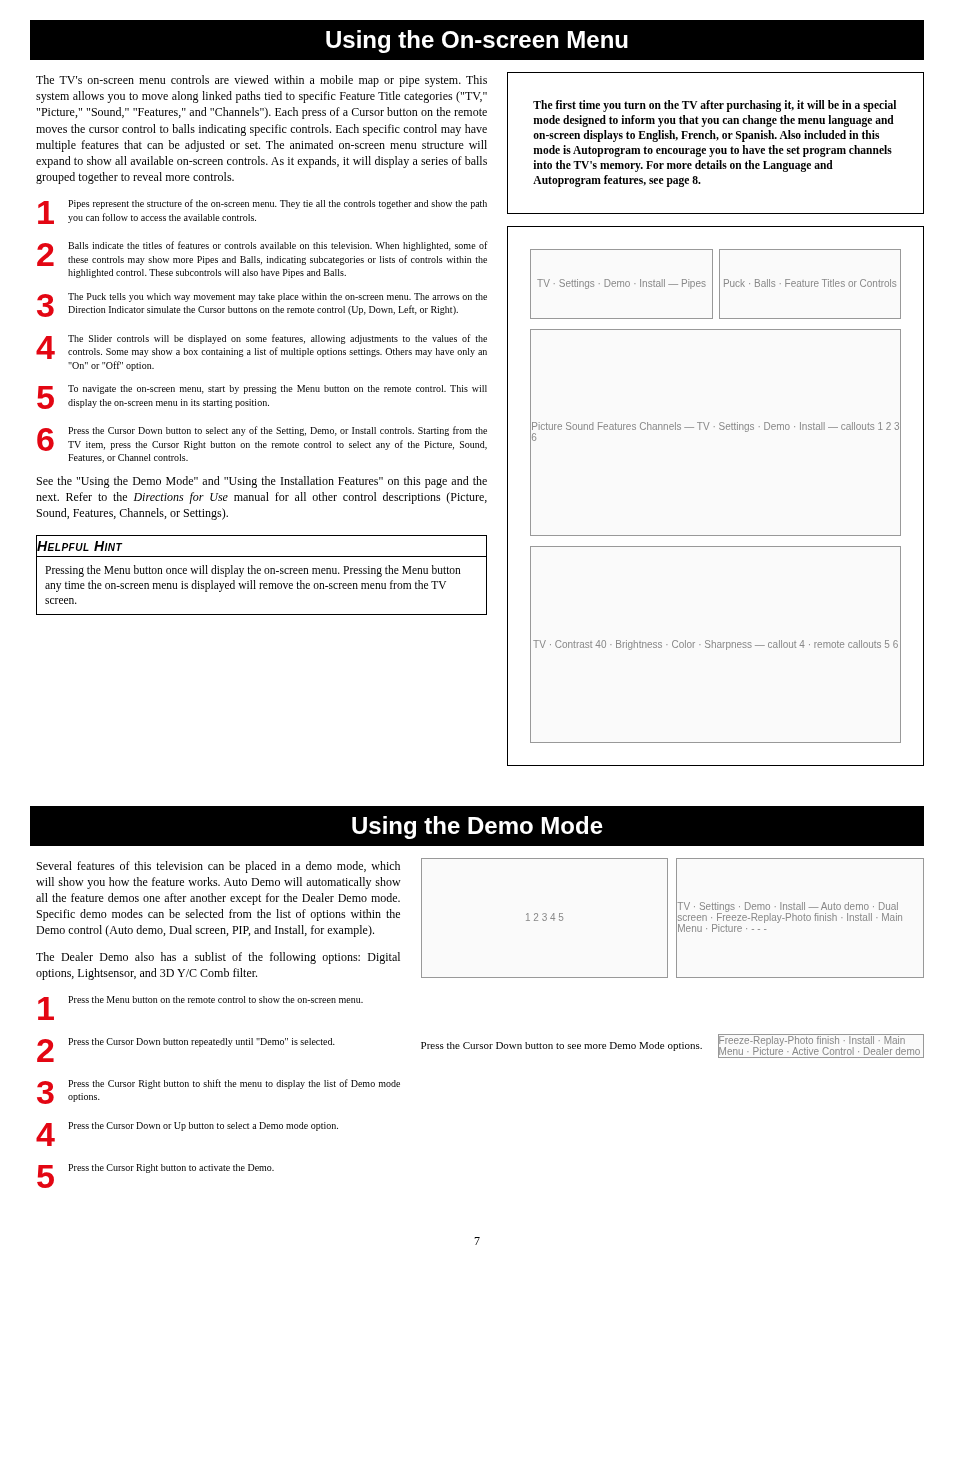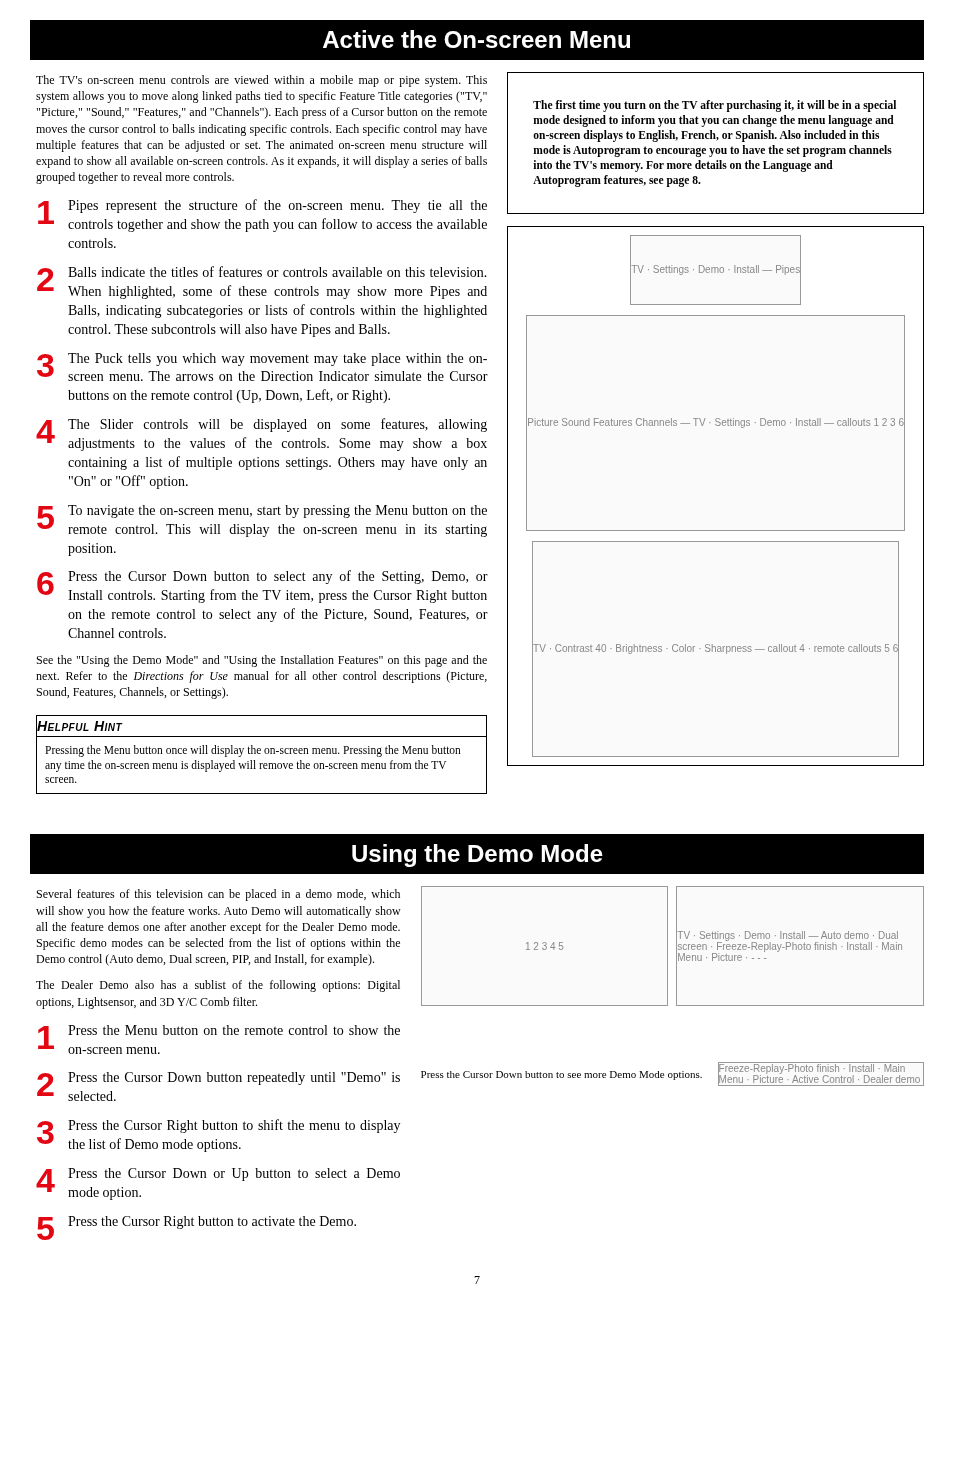--- a/index.html
+++ b/index.html
@@ -4,36 +4,36 @@
 <style>
   * { box-sizing: border-box; margin: 0; padding: 0; }
   body { font-family: "Times New Roman", serif; font-size: 12px; color: #000; width: 954px; margin: 0 auto; background: #fff; padding: 20px 30px; }
   .section-bar { background: #000; color: #fff; font-family: Arial, sans-serif; font-weight: bold; font-size: 24px; text-align: center; padding: 6px 0; margin-bottom: 12px; }
   .two-col { display: flex; gap: 20px; }
   .left-col { flex: 1 1 52%; margin-left: 6px; }
   .right-col { flex: 1 1 48%; }
   .intro { font-size: 12px; line-height: 1.35; margin-bottom: 10px; text-align: justify; }
   .step { display: flex; margin-bottom: 8px; }
   .step-num { font-family: Arial, sans-serif; font-weight: bold; font-size: 34px; color: #e30613; width: 32px; flex: 0 0 32px; line-height: 1; }
-  .step-text { flex: 1; font-size: 14px; line-height: 1.35; text-align: justify; padding-top: 2px; }
+  .step-text { flex: 1; font-size: 10px; line-height: 1.35; text-align: justify; padding-top: 2px; }
   .para { font-size: 12px; line-height: 1.35; text-align: justify; margin-top: 8px; }
   .hint-box { border: 1px solid #000; margin-top: 14px; }
   .hint-title { font-family: Arial, sans-serif; font-weight: bold; font-style: italic; font-variant: small-caps; padding: 2px 0; letter-spacing: 0.5px; font-size: 14px; }
   .hint-body { border-top: 1px solid #000; padding: 6px 8px; font-size: 11.5px; line-height: 1.3; }
   .callout { border: 1px solid #000; padding: 25px; font-size: 11.5px; line-height: 1.3; margin-bottom: 12px; font-weight: bold; }
-  .diagram-box { border: 1px solid #000; min-height: 540px; display: flex; flex-direction: column; gap: 10px; padding: 8px; align-items: center; }
+  .diagram-box { border: 1px solid #000; min-height: 540px; display: flex; flex-direction: column; gap: 10px; padding: 22px; }
   .diagram-cell { border: 1px solid #999; flex: 1; background: #fafafa; display: flex; align-items: center; justify-content: center; font-family: Arial, sans-serif; font-size: 10px; color: #888; }
   .divider-space { height: 40px; }
   .page-num { text-align: center; margin-top: 20px; font-size: 12px; }
   em { font-style: italic; }
 </style>
 </head>
 <body>
 
-<div class="section-bar">Active the On-screen Menu</div>
+<div class="section-bar">Using the On-screen Menu</div>
 
 <div class="two-col">
   <div class="left-col">
     <p class="intro">The TV's on-screen menu controls are viewed within a mobile map or pipe system. This system allows you to move along linked paths tied to specific Feature Title categories ("TV," "Picture," "Sound," "Features," and "Channels"). Each press of a Cursor button on the remote moves the cursor control to balls indicating specific controls. Each specific control may have multiple features that can be adjusted or set. The animated on-screen menu structure will expand to show all available on-screen controls. As it expands, it will display a series of balls grouped together to reveal more controls.</p>
 
     <div class="step">
       <div class="step-num">1</div>
       <div class="step-text">Pipes represent the structure of the on-screen menu. They tie all the controls together and show the path you can follow to access the available controls.</div>
     </div>
     <div class="step">
@@ -65,20 +65,21 @@
       <div class="hint-title">Helpful Hint</div>
       <div class="hint-body">Pressing the Menu button once will display the on-screen menu. Pressing the Menu button any time the on-screen menu is displayed will remove the on-screen menu from the TV screen.</div>
     </div>
   </div>
 
   <div class="right-col">
     <div class="callout">The first time you turn on the TV after purchasing it, it will be in a special mode designed to inform you that you can change the menu language and on-screen displays to English, French, or Spanish. Also included in this mode is Autoprogram to encourage you to have the set program channels into the TV's memory. For more details on the Language and Autoprogram features, see page 8.</div>
     <div class="diagram-box">
       <div style="display:flex; gap:6px; flex:0 0 70px;">
         <div class="diagram-cell">TV · Settings · Demo · Install — Pipes</div>
+        <div class="diagram-cell">Puck · Balls · Feature Titles or Controls</div>
       </div>
       <div class="diagram-cell" style="flex:1">Picture Sound Features Channels — TV · Settings · Demo · Install — callouts 1 2 3 6</div>
       <div class="diagram-cell" style="flex:1">TV · Contrast 40 · Brightness · Color · Sharpness — callout 4 · remote callouts 5 6</div>
     </div>
   </div>
 </div>
 
 <div class="divider-space"></div>
 
 <div class="section-bar">Using the Demo Mode</div>

